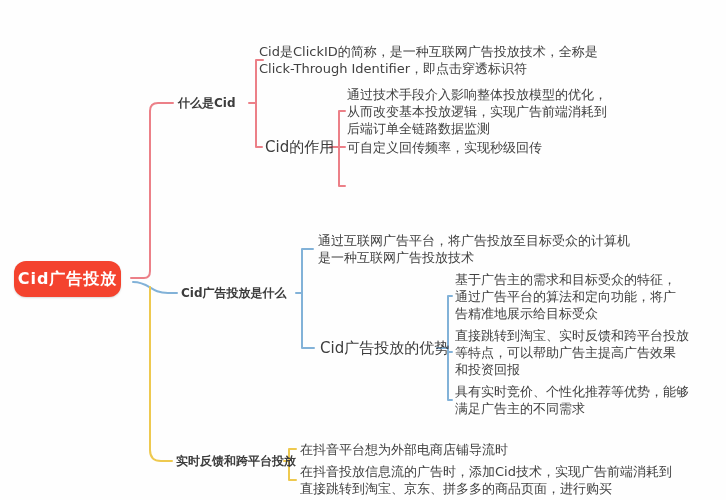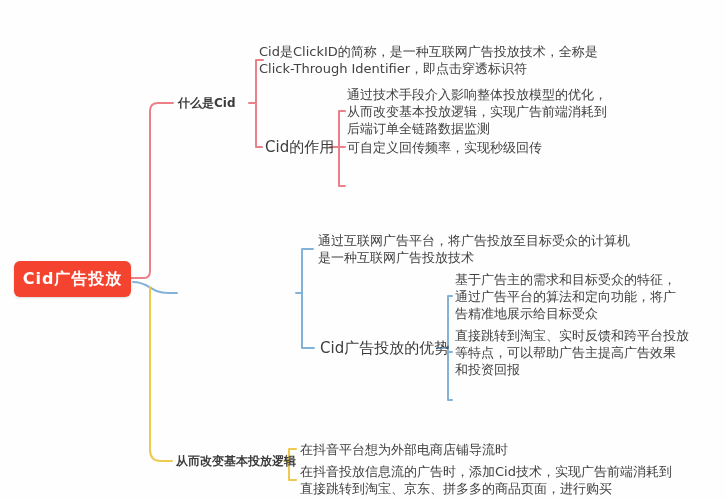--- a/index.html
+++ b/index.html
@@ -13,22 +13,22 @@
   svg.connectors{position:absolute;left:0;top:0;z-index:1;}
   svg.connectors path{fill:none;stroke-width:2;stroke-linecap:round;stroke-linejoin:round;}
   .c-pink{stroke:var(--pink,#ec8088);}
   .c-blue{stroke:var(--blue,#82b2d8);}
   .c-yellow{stroke:var(--yellow,#eec94f);}
   .node{position:absolute;z-index:2;white-space:pre-line;}
   .root{
     background:var(--root-bg,#f4432e);
     color:var(--root-text,#ffffff);
     font-weight:bold;font-size:16px;
-    width:117px;height:36px;line-height:36px;text-align:center;
-    border-radius:6px;letter-spacing:1px;
+    width:107px;height:36px;line-height:36px;text-align:center;
+    border-radius:12px;letter-spacing:1px;
     box-shadow:0 1px 2px rgba(0,0,0,.15);
   }
   .title{font-weight:bold;font-size:12px;line-height:16px;color:var(--text,#3c3c3c);}
   .keyword{font-size:15px;line-height:16px;color:var(--text,#3c3c3c);}
   .leaf{font-size:13px;line-height:17px;color:var(--body-text,#414141);}
 </style>
 </head>
 <body>
 
 <div id="canvas">
@@ -51,28 +51,31 @@
 
   <div class="node title" style="left:178px;top:95px">什么是Cid</div>
   <div class="node leaf" style="left:259px;top:43px">Cid是ClickID的简称，是一种互联网广告投放技术，全称是
 Click-Through Identifier，即点击穿透标识符</div>
   <div class="node keyword" style="left:265px;top:139px">Cid的作用</div>
   <div class="node leaf" style="left:347px;top:86px">通过技术手段介入影响整体投放模型的优化，
 从而改变基本投放逻辑，实现广告前端消耗到
 后端订单全链路数据监测</div>
   <div class="node leaf" style="left:347px;top:139px">可自定义回传频率，实现秒级回传</div>
 
+  <div class="node title" style="left:181px;top:285px">Cid广告投放是什么</div>
   <div class="node leaf" style="left:318px;top:232px">通过互联网广告平台，将广告投放至目标受众的计算机
 是一种互联网广告投放技术</div>
   <div class="node leaf" style="left:455px;top:271px">基于广告主的需求和目标受众的特征，
 通过广告平台的算法和定向功能，将广
 告精准地展示给目标受众</div>
   <div class="node keyword" style="left:320px;top:340px">Cid广告投放的优势</div>
   <div class="node leaf" style="left:455px;top:327px">直接跳转到淘宝、实时反馈和跨平台投放
 等特点，可以帮助广告主提高广告效果
 和投资回报</div>
+  <div class="node leaf" style="left:455px;top:383px">具有实时竞价、个性化推荐等优势，能够
+满足广告主的不同需求</div>
 
-  <div class="node title" style="left:176px;top:453px">从而改变基本投放逻辑</div>
+  <div class="node title" style="left:176px;top:453px">实时反馈和跨平台投放</div>
   <div class="node leaf" style="left:300px;top:441px">在抖音平台想为外部电商店铺导流时</div>
   <div class="node leaf" style="left:300px;top:463px">在抖音投放信息流的广告时，添加Cid技术，实现广告前端消耗到
 直接跳转到淘宝、京东、拼多多的商品页面，进行购买</div>
 
 </div>
 
 </body></html>

